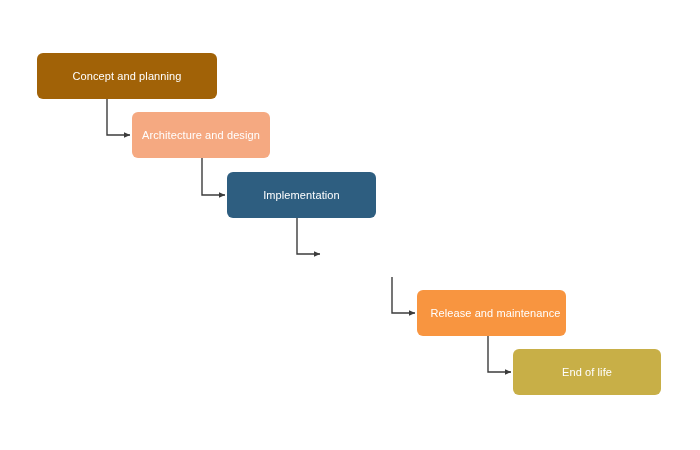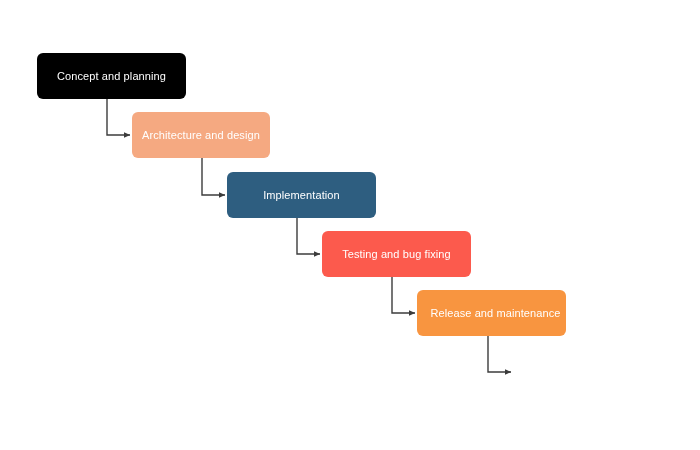--- a/index.html
+++ b/index.html
@@ -60,34 +60,34 @@
     </defs>
     <g id="connector-group">
         <path d="M 107 99 L 107 135 L 130 135" fill="none" stroke="#3c3c3c" stroke-width="1.4" stroke-linecap="butt" stroke-linejoin="miter" marker-end="url(#arrowhead)"></path>
         <path d="M 202 158 L 202 195 L 225 195" fill="none" stroke="#3c3c3c" stroke-width="1.4" stroke-linecap="butt" stroke-linejoin="miter" marker-end="url(#arrowhead)"></path>
         <path d="M 297 218 L 297 254 L 320 254" fill="none" stroke="#3c3c3c" stroke-width="1.4" stroke-linecap="butt" stroke-linejoin="miter" marker-end="url(#arrowhead)"></path>
         <path d="M 392 277 L 392 313 L 415 313" fill="none" stroke="#3c3c3c" stroke-width="1.4" stroke-linecap="butt" stroke-linejoin="miter" marker-end="url(#arrowhead)"></path>
         <path d="M 488 336 L 488 372 L 511 372" fill="none" stroke="#3c3c3c" stroke-width="1.4" stroke-linecap="butt" stroke-linejoin="miter" marker-end="url(#arrowhead)"></path>
       </g>
   </svg>
 
-  <div class="node" style="left: 37px; top: 53px; width: 149px; height: 46px; background: #000000;">
+  <div class="node" style="left: 37px; top: 53px; width: 180px; height: 46px; background: #a16207;">
     <span class="node-label" style="color: rgb(255, 255, 255);">Concept and planning</span>
   </div>
 
   <div class="node" style="left: 132px; top: 112px; width: 138px; height: 46px; background: rgb(245, 169, 129);">
     <span class="node-label" style="color: rgb(255, 255, 255);">Architecture and design</span>
   </div>
 
   <div class="node" style="left: 227px; top: 172px; width: 149px; height: 46px; background: rgb(46, 94, 128);">
     <span class="node-label" style="color: rgb(255, 255, 255);">Implementation</span>
   </div>
 
-  <div class="node" style="left: 322px; top: 231px; width: 149px; height: 46px; background: rgb(252, 90, 77);">
-    <span class="node-label" style="color: rgb(255, 255, 255);">Testing and bug fixing</span>
-  </div>
 
   <div class="node" style="left: 417px; top: 290px; width: 149px; height: 46px; background: rgb(248, 149, 64); padding-left: 16px;">
     <span class="node-label" style="color: rgb(255, 255, 255);">Release and maintenance</span>
   </div>
 
+  <div class="node" style="left: 513px; top: 349px; width: 148px; height: 46px; background: rgb(200, 175, 71);">
+    <span class="node-label" style="color: rgb(255, 255, 255);">End of life</span>
+  </div>
 
 </div>
 
 </body></html>

